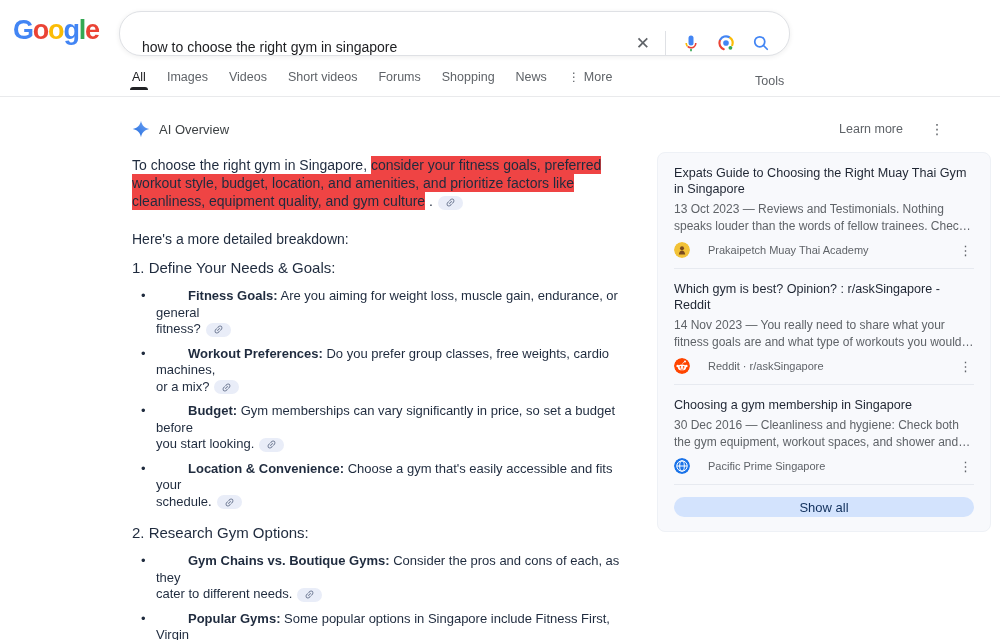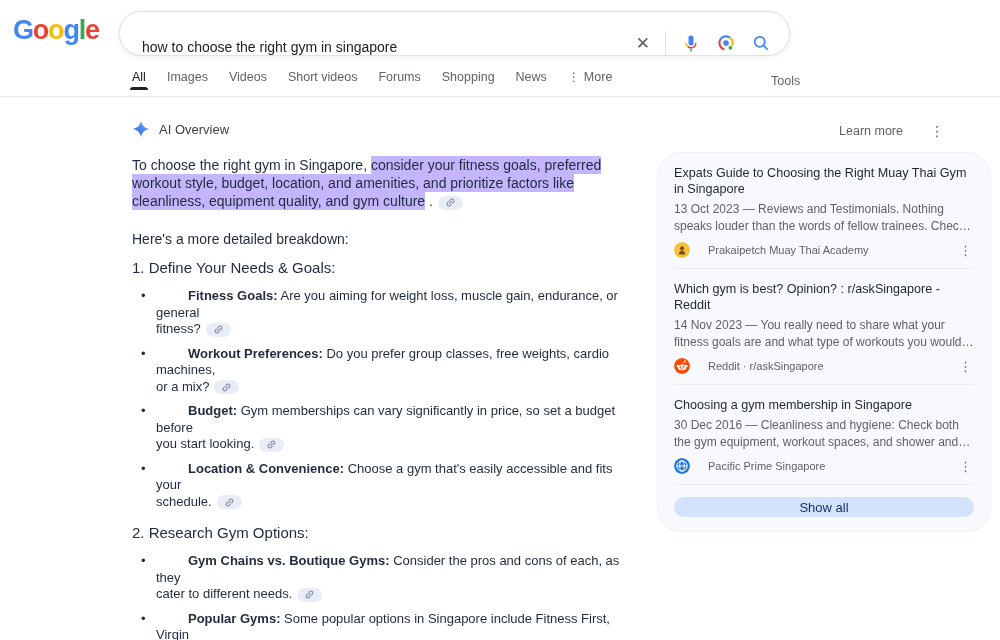--- a/index.html
+++ b/index.html
@@ -22,48 +22,48 @@
   .sb-icons svg { display:block; cursor:pointer; }
 
   .tabs { position:absolute; left:132px; top:70px; display:flex; gap:21px;
     font-size:12.5px; color:#5f6368; align-items:flex-start; }
   .tab { position:relative; padding-bottom:6px; cursor:pointer; white-space:nowrap; }
   .tab.active { color:#202124; }
   .tab.active::after { content:""; position:absolute; left:-2px; right:-2px; bottom:0;
     height:3px; background:#202124; border-radius:3px 3px 0 0; }
   .tab-more { display:flex; align-items:center; gap:4px; }
   .tab-more .dots { font-size:12px; letter-spacing:0; }
-  .tools { position:absolute; left:771px; top:74px; font-size:12.5px; color:#5f6368; cursor:pointer; }
+  .tools { position:absolute; left:755px; top:74px; font-size:12.5px; color:#5f6368; cursor:pointer; }
   .header-divider { position:absolute; left:0; right:0; top:96px; height:1px; background:#e9eaec; }
 
   
-  .ai-head { position:absolute; left:132px; top:120px; width:812px; display:flex; align-items:flex-end; }
+  .ai-head { position:absolute; left:132px; top:120px; width:812px; display:flex; align-items:center; }
   .ai-label { display:flex; align-items:center; gap:9px; font-size:13px; color:#3c4043; }
   .ai-head .spacer { flex:1; }
   .learn-more { font-size:12.5px; color:#5f6368; cursor:pointer; }
   .kebab { margin-left:27px; color:#5f6368; font-size:14px; cursor:pointer; line-height:1; }
 
   
   .main { position:absolute; left:132px; top:156px; width:505px; color:#1f2b3e; }
   .intro { font-size:14px; line-height:18px; }
-  mark { background:#c4b5fd; color:inherit; padding:1px 0; }
+  mark { background:#ef4444; color:inherit; padding:1px 0; }
   .chip { display:inline-flex; align-items:center; justify-content:center; width:25px; height:14px;
     background:#e9edf8; border-radius:8px; vertical-align:-2px; margin-left:5px; cursor:pointer; }
   .chip svg { display:block; }
   .breakdown { font-size:14px; line-height:18px; margin-top:20px; }
   .h { font-size:15px; line-height:20px; margin-top:13px; }
   .h-first { margin-top:10px; }
   ul.blist { list-style:none; margin-top:10px; padding-left:24px; }
   ul.blist li { position:relative; font-size:13px; line-height:16.5px; margin-bottom:8px; }
   ul.blist li::before { content:"\2022"; position:absolute; left:-15px; top:0; color:#1f2b3e; }
   .lead { font-weight:bold;padding-left:32px; }
 
   
   .sidebar { position:absolute; left:657px; top:152px; width:334px; background:#f8f9fc;
-    border:1px solid #eef1f6; border-radius:24px; }
+    border:1px solid #eef1f6; border-radius:8px; }
   .card { padding:12px 16px 10px; cursor:pointer; }
   .card-title { font-size:12.6px; line-height:16px; color:#1f2633; }
   .card-snippet { font-size:12px; line-height:16.5px; color:#5f6368; margin-top:4px;
     display:-webkit-box; -webkit-line-clamp:2; -webkit-box-orient:vertical; overflow:hidden; }
   .card-src { display:flex; align-items:center; gap:18px; margin-top:8px; }
   .favicon { width:16px; height:16px; border-radius:50%; flex:0 0 16px; display:flex;
     align-items:center; justify-content:center; overflow:hidden; }
   .src-name { font-size:11px; color:#5f6368; flex:1; white-space:nowrap; overflow:hidden; text-overflow:ellipsis; }
   .kebab2 { color:#5f6368; font-size:13px; line-height:1; cursor:pointer; padding:0 2px; }
   .divider { height:1px; background:#e7eaf0; margin:0 16px; }

